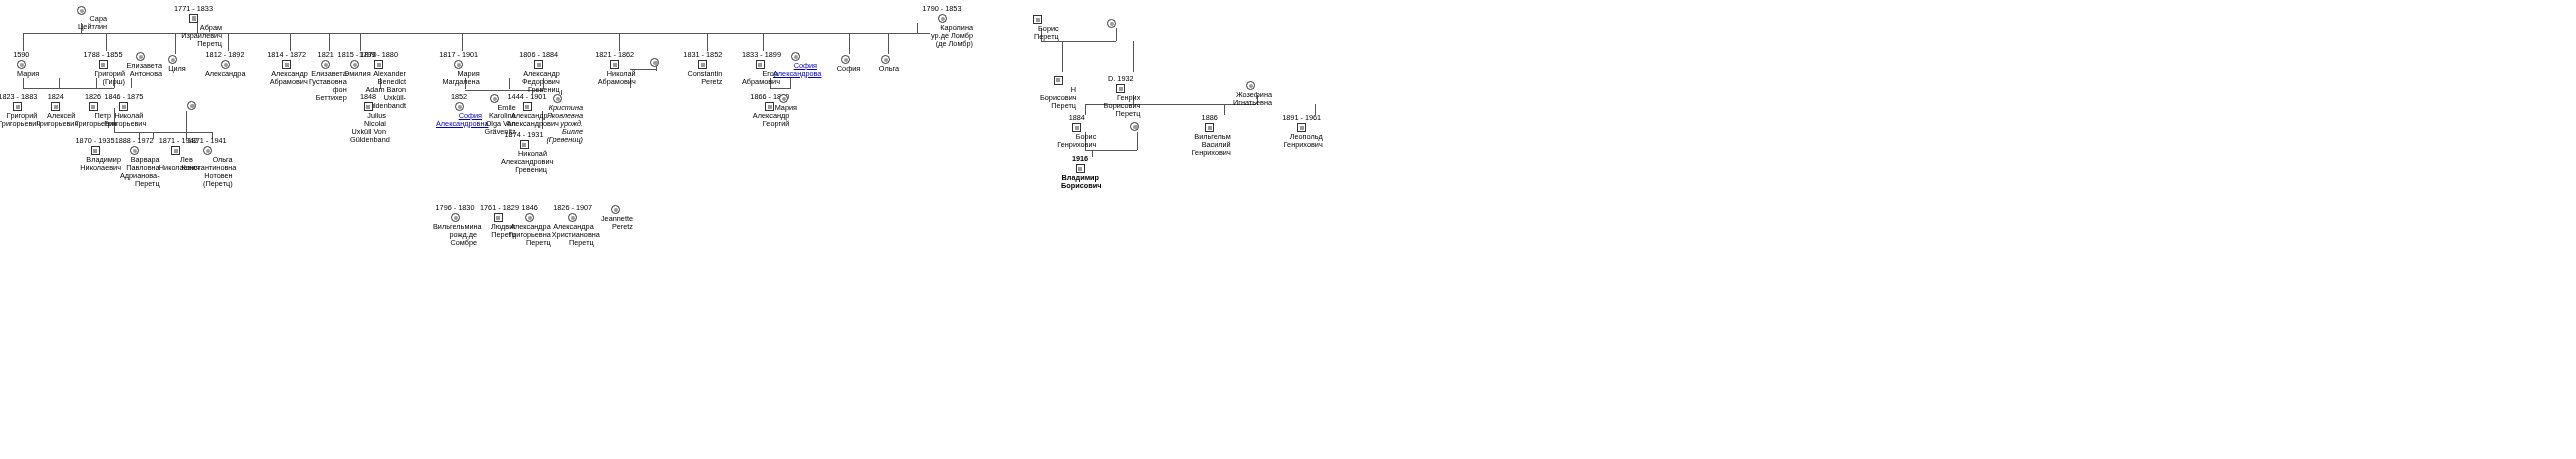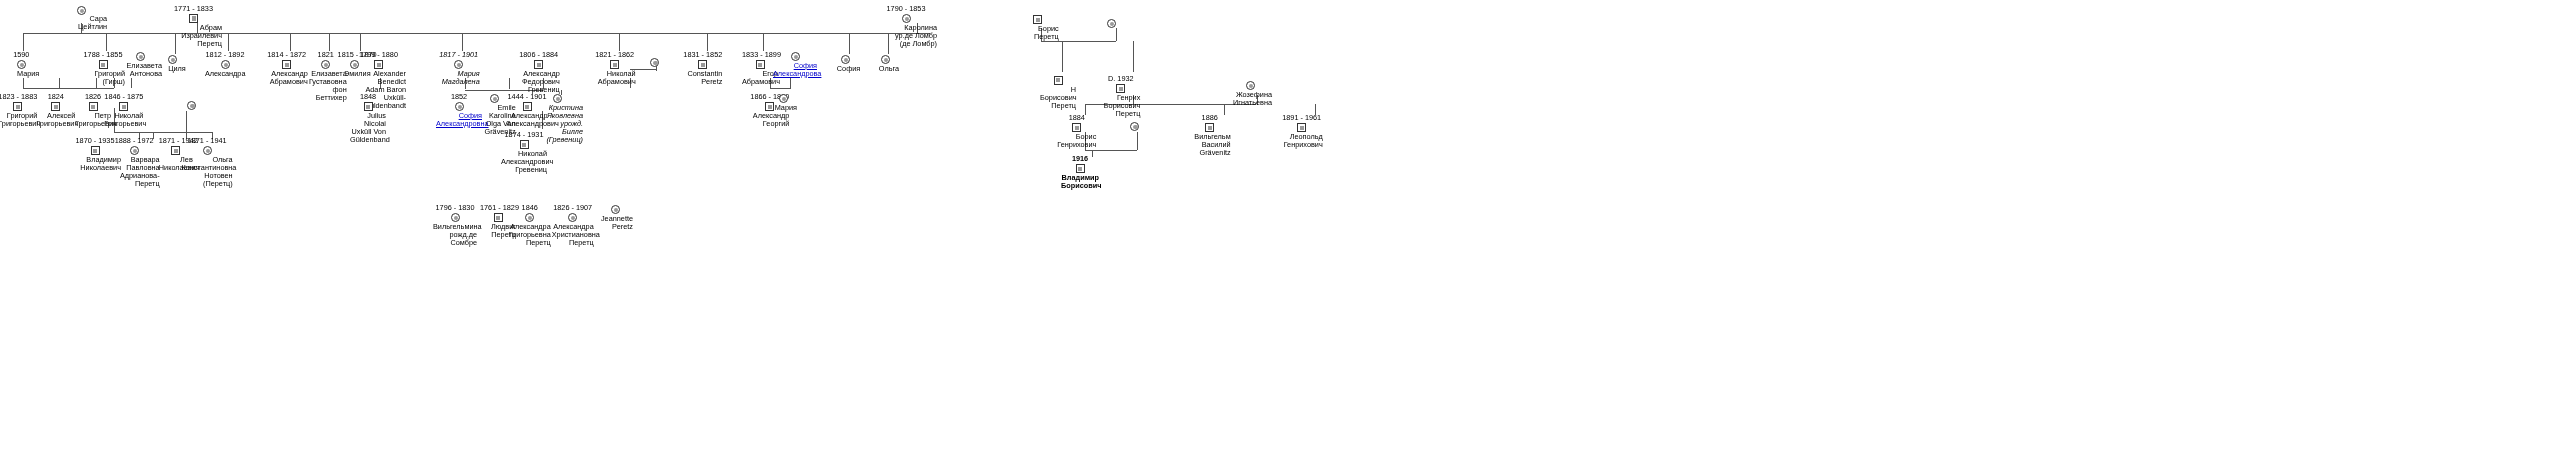--- a/index.html
+++ b/index.html
@@ -166,21 +166,21 @@
     </div>
     <div class="node" style="left: 189px; top: 4.9px; width: 57px; margin-left: -24px;">
       <div class="dates">1771 - 1833</div>
       <div class="glyph-wrap">
         <div class="glyph sym-male"></div>
       </div>
       <div class="name">Абрам
 Израилевич
 Перетц</div>
     </div>
-    <div class="node" style="left: 901px; top: 4.9px; width: 62px; margin-left: -26px;">
+    <div class="node" style="left: 937px; top: 4.9px; width: 62px; margin-left: -26px;">
       <div class="dates">1790 - 1853</div>
       <div class="glyph-wrap">
         <div class="glyph sym-female"></div>
       </div>
       <div class="name">Каролина
 ур.де Ломбр
 (де Ломбр)</div>
     </div>
     <div class="node" style="left: 1033px; top: 14.7px; width: 42px; margin-left: -16.3px;">
       <div class="dates"></div>
@@ -260,21 +260,21 @@
     </div>
     <div class="node" style="left: 374px; top: 51px; width: 55px; margin-left: -23px;">
       <div class="dates">1799 - 1880</div>
       <div class="glyph-wrap">
         <div class="glyph sym-male"></div>
       </div>
       <div class="name">Alexander Benedict
 Adam Baron
 Uxküll-Güldenbandt</div>
     </div>
-    <div class="node" style="left: 454px; top: 51px; width: 42px; margin-left: -16.3px; font-style: italic;">
+    <div class="node" style="left: 454px; top: 51px; width: 42px; margin-left: -16.3px;">
       <div class="dates">1817 - 1901</div>
       <div class="glyph-wrap">
         <div class="glyph sym-female"></div>
       </div>
       <div class="name">Мария
 Магдалена</div>
     </div>
     <div class="node" style="left: 534px; top: 51px; width: 42px; margin-left: -16.3px;">
       <div class="dates">1806 - 1884</div>
       <div class="glyph-wrap">
@@ -460,21 +460,21 @@
       </div>
       <div class="name">Мария</div>
     </div>
     <div class="node" style="left: 1205px; top: 114px; width: 42px; margin-left: -16.3px;">
       <div class="dates">1886</div>
       <div class="glyph-wrap">
         <div class="glyph sym-male"></div>
       </div>
       <div class="name">Вильгельм
 Василий
-Grävenitz</div>
+Генрихович</div>
     </div>
     <div class="node" style="left: 1297px; top: 114px; width: 42px; margin-left: -16.3px;">
       <div class="dates">1891 - 1961</div>
       <div class="glyph-wrap">
         <div class="glyph sym-male"></div>
       </div>
       <div class="name">Леопольд
 Генрихович</div>
     </div>
     <div class="node" style="left: 1072px; top: 114px; width: 39px; margin-left: -14.7px;">

